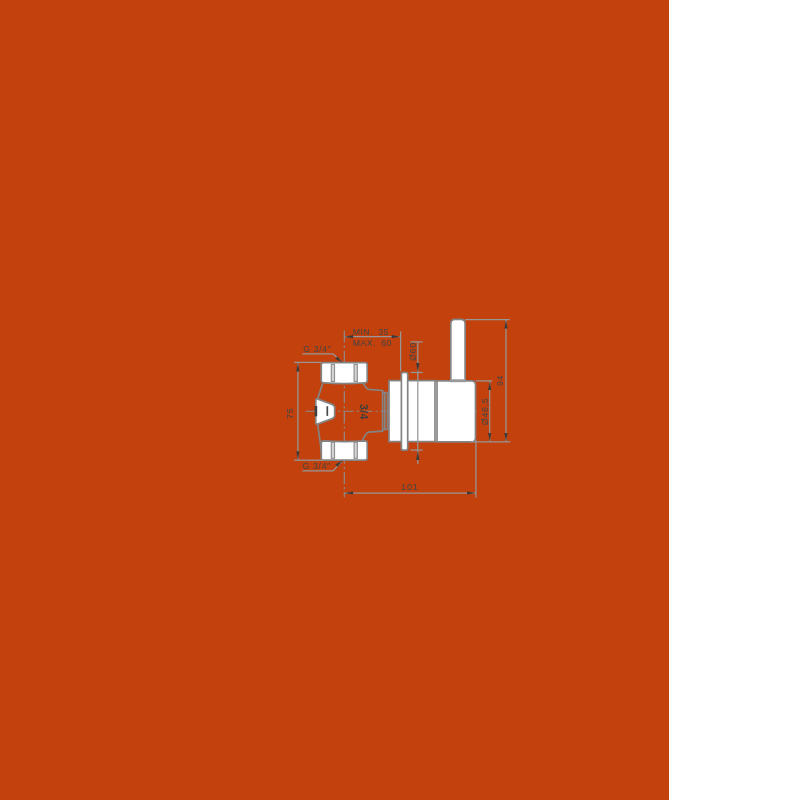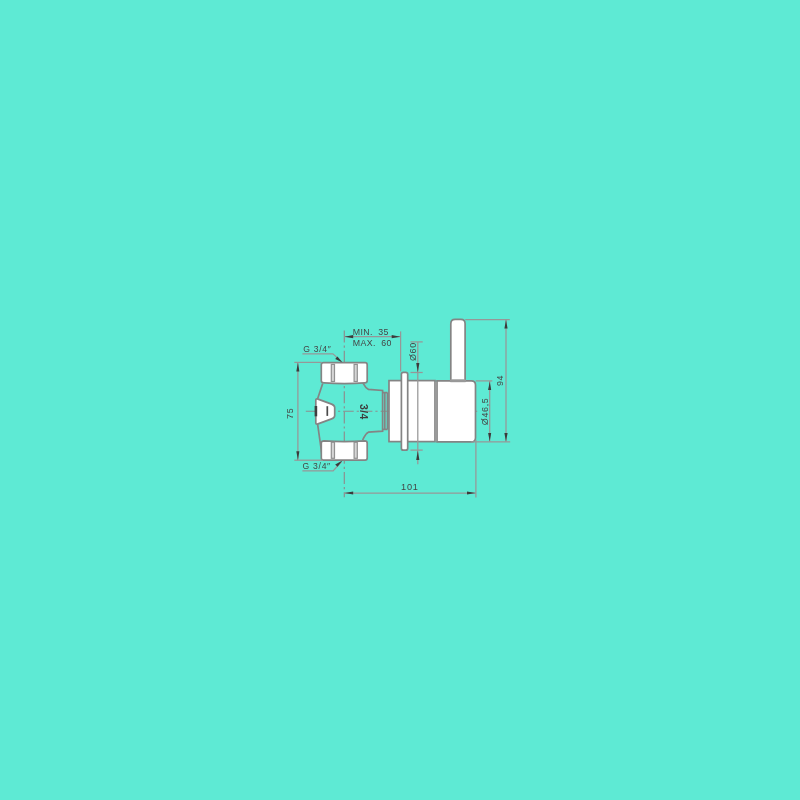--- a/index.html
+++ b/index.html
@@ -1,16 +1,16 @@
 <!DOCTYPE html>
 <html><head>
 <meta charset="utf-8">
 <style>
   html,body{margin:0;padding:0;background:#ffffff;}
-  #page{position:relative;width:800px;height:800px;background:#5eead4;overflow:hidden;}
+  #page{position:relative;width:669px;height:800px;background:#c2410c;overflow:hidden;}
   svg{position:absolute;left:0;top:0;filter:blur(0.6px);}
   text{font-family:"Liberation Sans",sans-serif;}
 </style>
 </head>
 <body>
 <div id="page">
 <svg width="800" height="800" viewBox="0 0 800 800">
 
 <line x1="305.8" y1="411.2" x2="477.2" y2="411.2" stroke="#8d8d8d" stroke-width="1.15" stroke-dasharray="10.5 3 2.2 3"></line>
 

